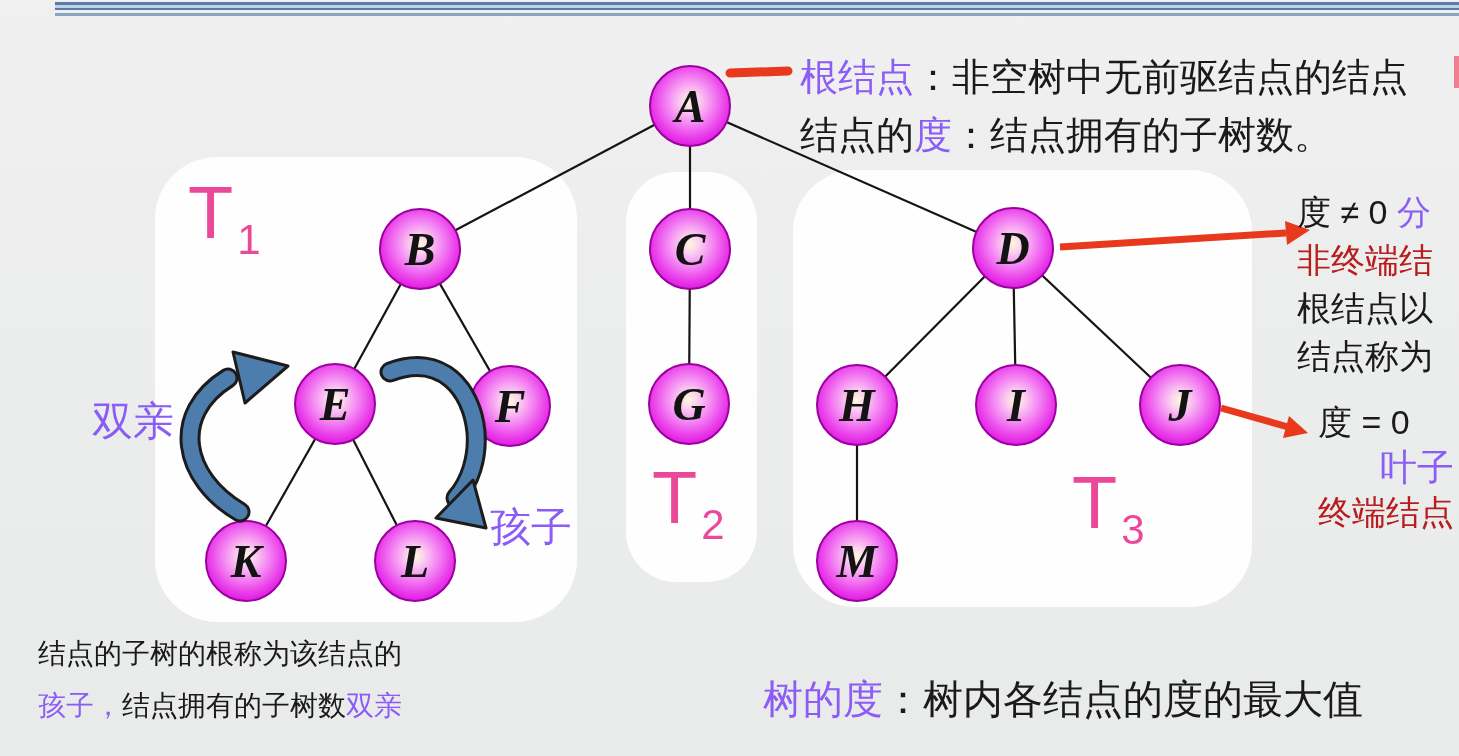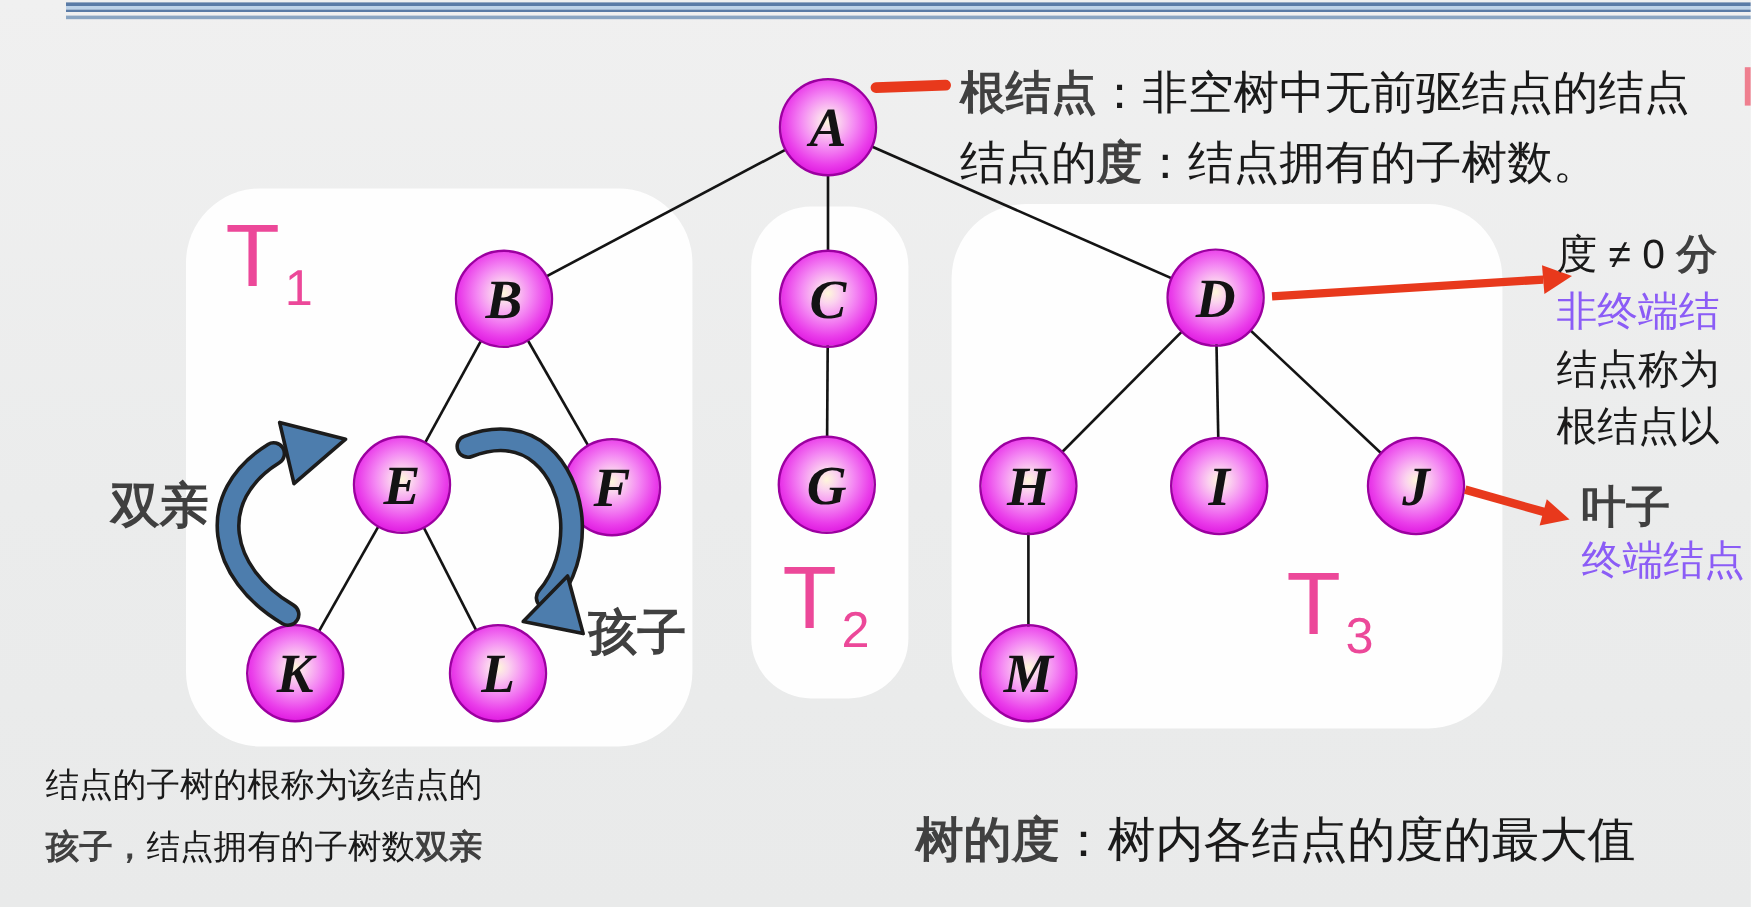--- a/index.html
+++ b/index.html
@@ -14,22 +14,22 @@
   svg.layer{position:absolute;left:0;top:0;}
   .node{
     position:absolute;width:82px;height:82px;border-radius:50%;
     background:radial-gradient(circle at 50% 44%,#fef8da 0%,#fbd2ef 15%,#f489f3 38%,#ea3eea 62%,#dd12de 80%,#ca04cc 92%,#b300b6 100%);
     border:2px solid #9c00a0;box-sizing:border-box;
     display:flex;align-items:center;justify-content:center;
     font-family:"Liberation Serif",serif;font-style:italic;font-weight:600;
     font-size:46px;color:#131313;
   }
   .txt{position:absolute;white-space:nowrap;}
-  .red{color:#404040;font-weight:bold;}
-  .orange{color:#8b5cf6;}
+  .red{color:#8b5cf6;font-weight:normal;text-align:right;}
+  .orange{color:#b91c1c;}
   .black{color:#1a1a1a;}
   .note-lg{font-size:38px;}
   .note-md{font-size:34px;}
   .tlabel{position:absolute;font-size:74px;color:#ec4899;font-weight:500;white-space:nowrap;}
   .tsub{font-size:42px;position:relative;top:16px;left:4px;}
   .frag{position:absolute;background:#ef7f8f;}
 </style>
 </head>
 <body>
 
@@ -116,25 +116,26 @@
   <span class="red">根结点</span><span class="black">：</span><span class="black">非空树中无前驱结点的结点</span>
 </div>
 <div class="frag" style="left:1454px;top:56px;width:5px;height:32px;"></div>
 <div class="txt note-lg" style="left:800px;top:110px;">
   <span class="black">结点的</span><span class="red">度</span><span class="black">：</span><span class="black">结点拥有的子树数。</span>
 </div>
 
 <div class="txt note-md" style="left:1297px;top:188px;line-height:48px;">
   <div><span class="black">度 ≠ 0 </span><span class="red">分</span></div>
   <div class="orange">非终端结</div>
+  <div class="black">根结点以</div>
   <div class="black">结点称为</div>
-  <div class="black">根结点以</div>
 </div>
 
 <div class="txt note-md" style="left:1318px;top:400px;line-height:45px;">
+  <div class="black">度 = 0</div>
   <div class="red" style="font-size:37px;">叶子</div>
   <div class="orange">终端结点</div>
 </div>
 
 <div class="txt red" style="left:92px;top:394px;font-size:41px;">双亲</div>
 <div class="txt red" style="left:490px;top:500px;font-size:41px;">孩子</div>
 
 <div class="txt" style="left:38px;top:628px;font-size:28px;line-height:52px;">
   <div class="black">结点的子树的根称为该结点的</div>
   <div><span class="red">孩子，</span><span class="black">结点拥有的子树数</span><span class="red">双亲</span></div>

